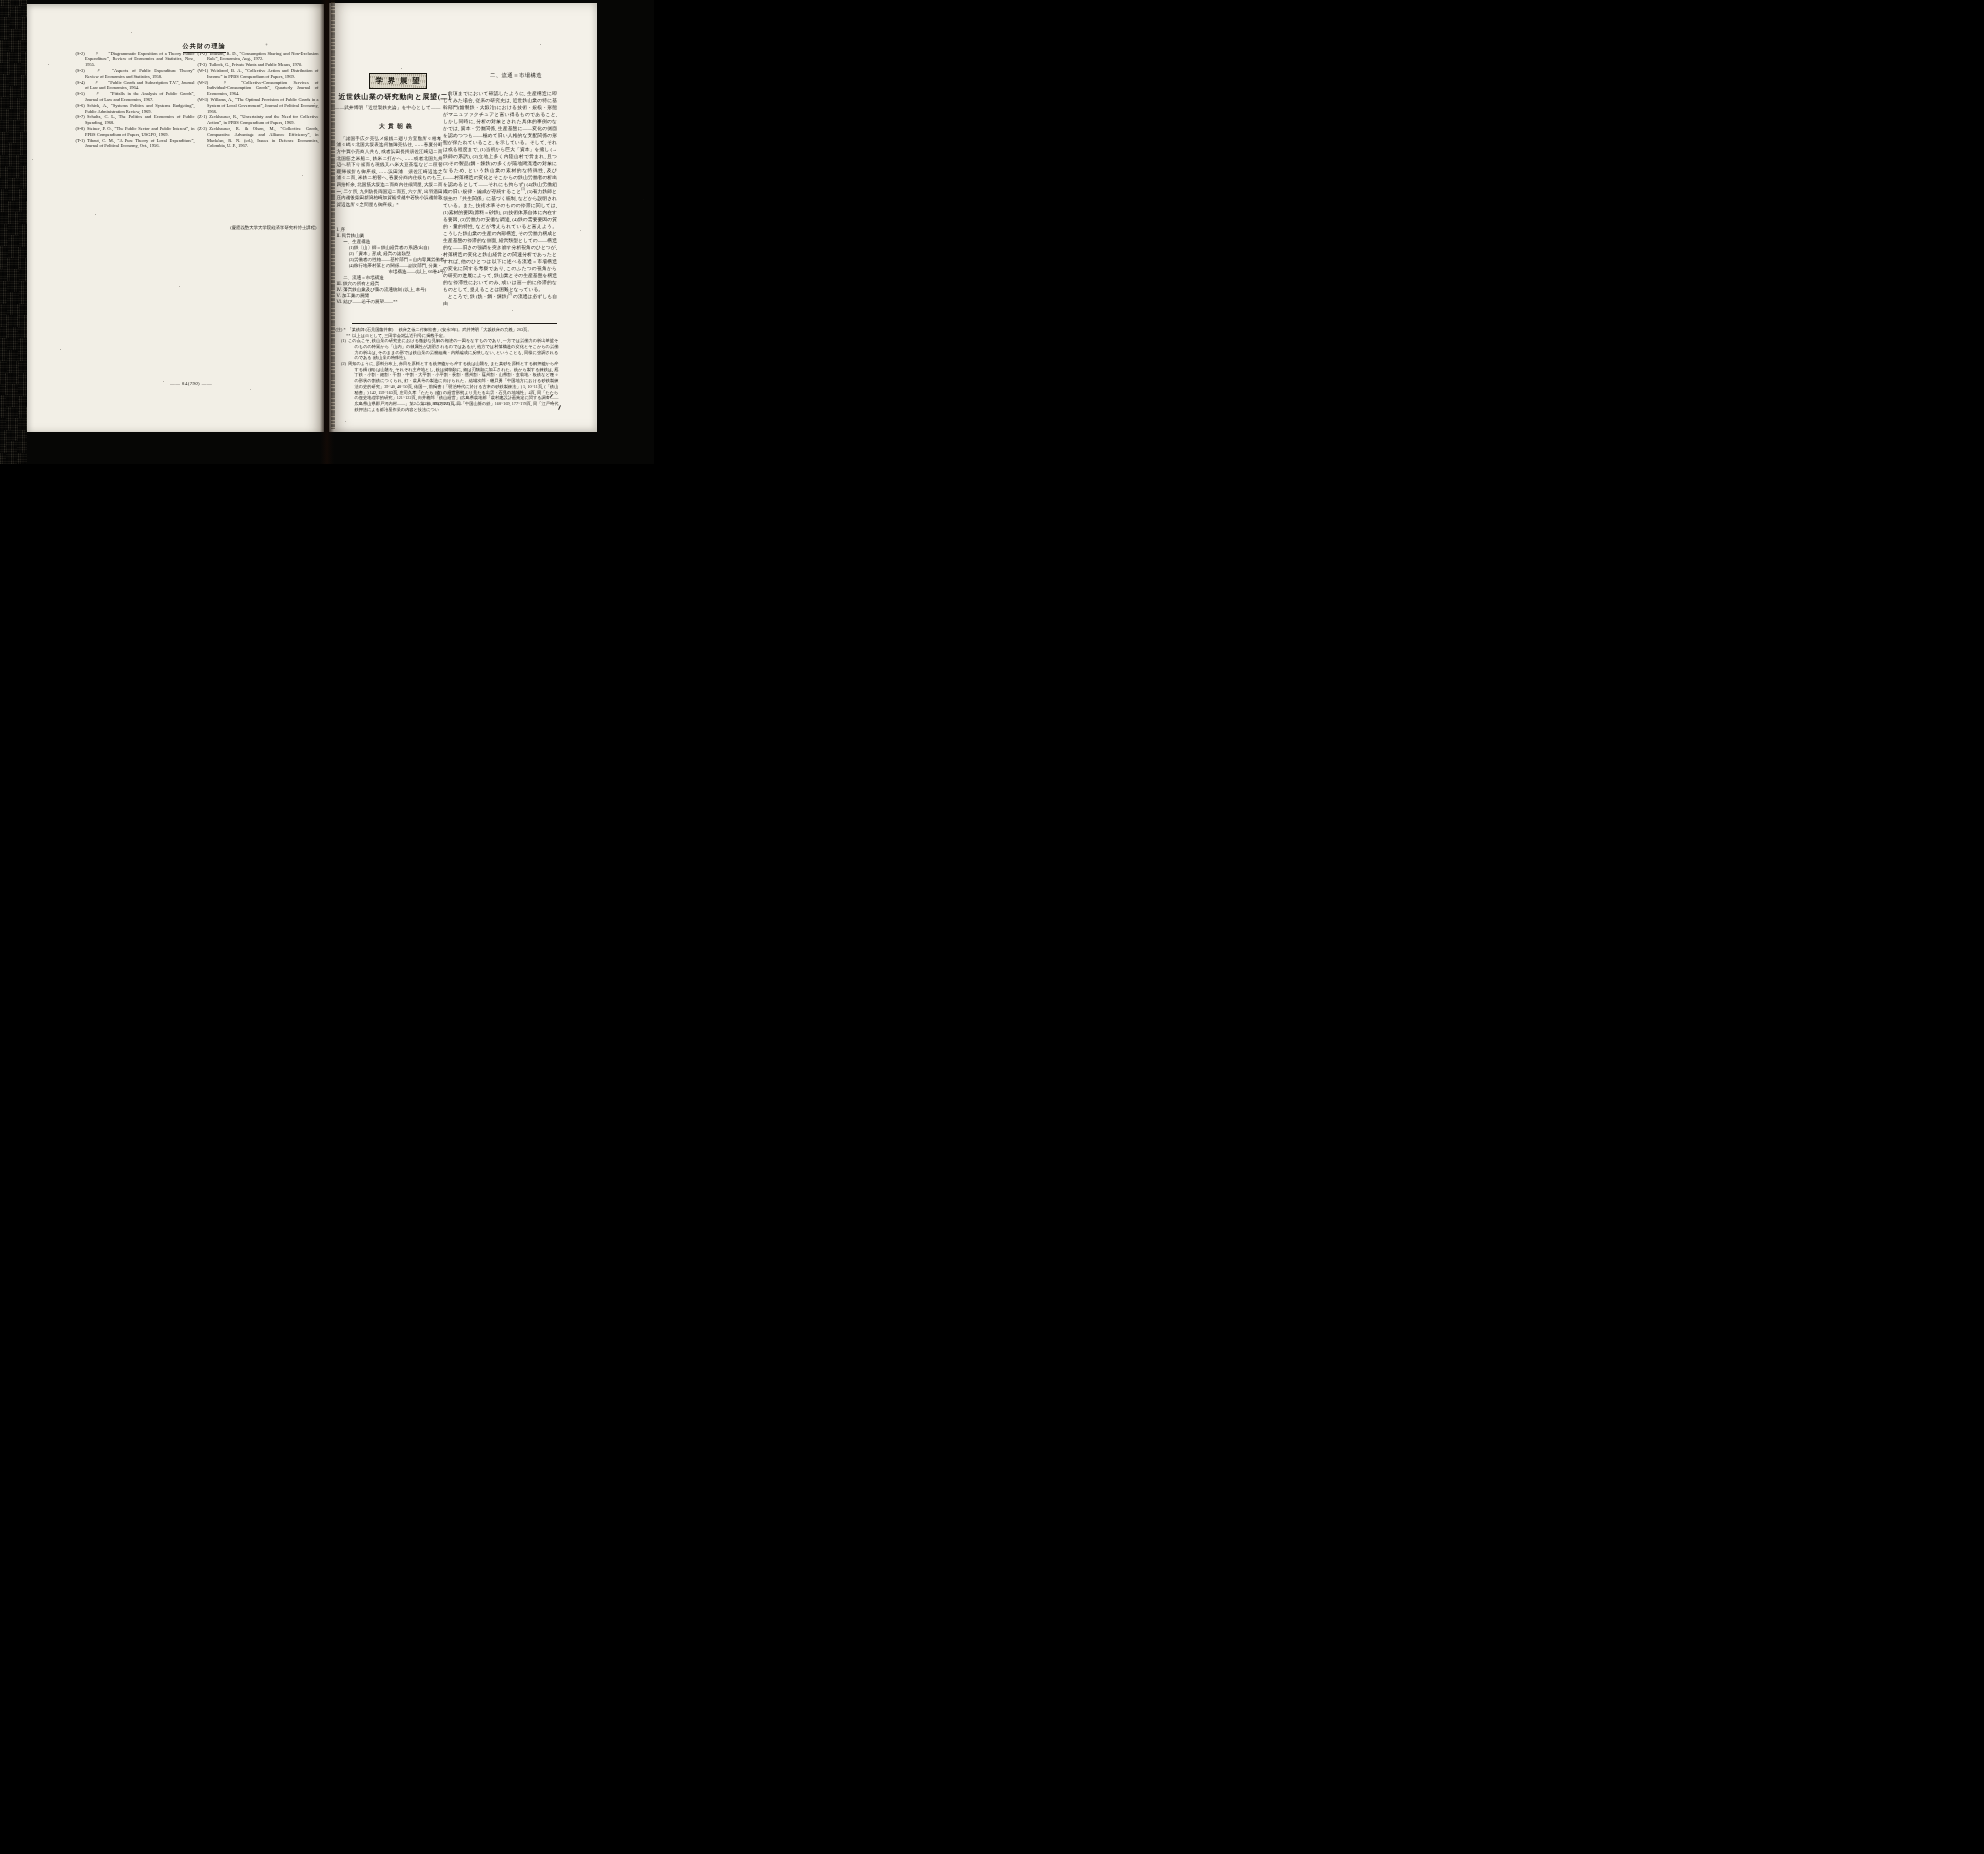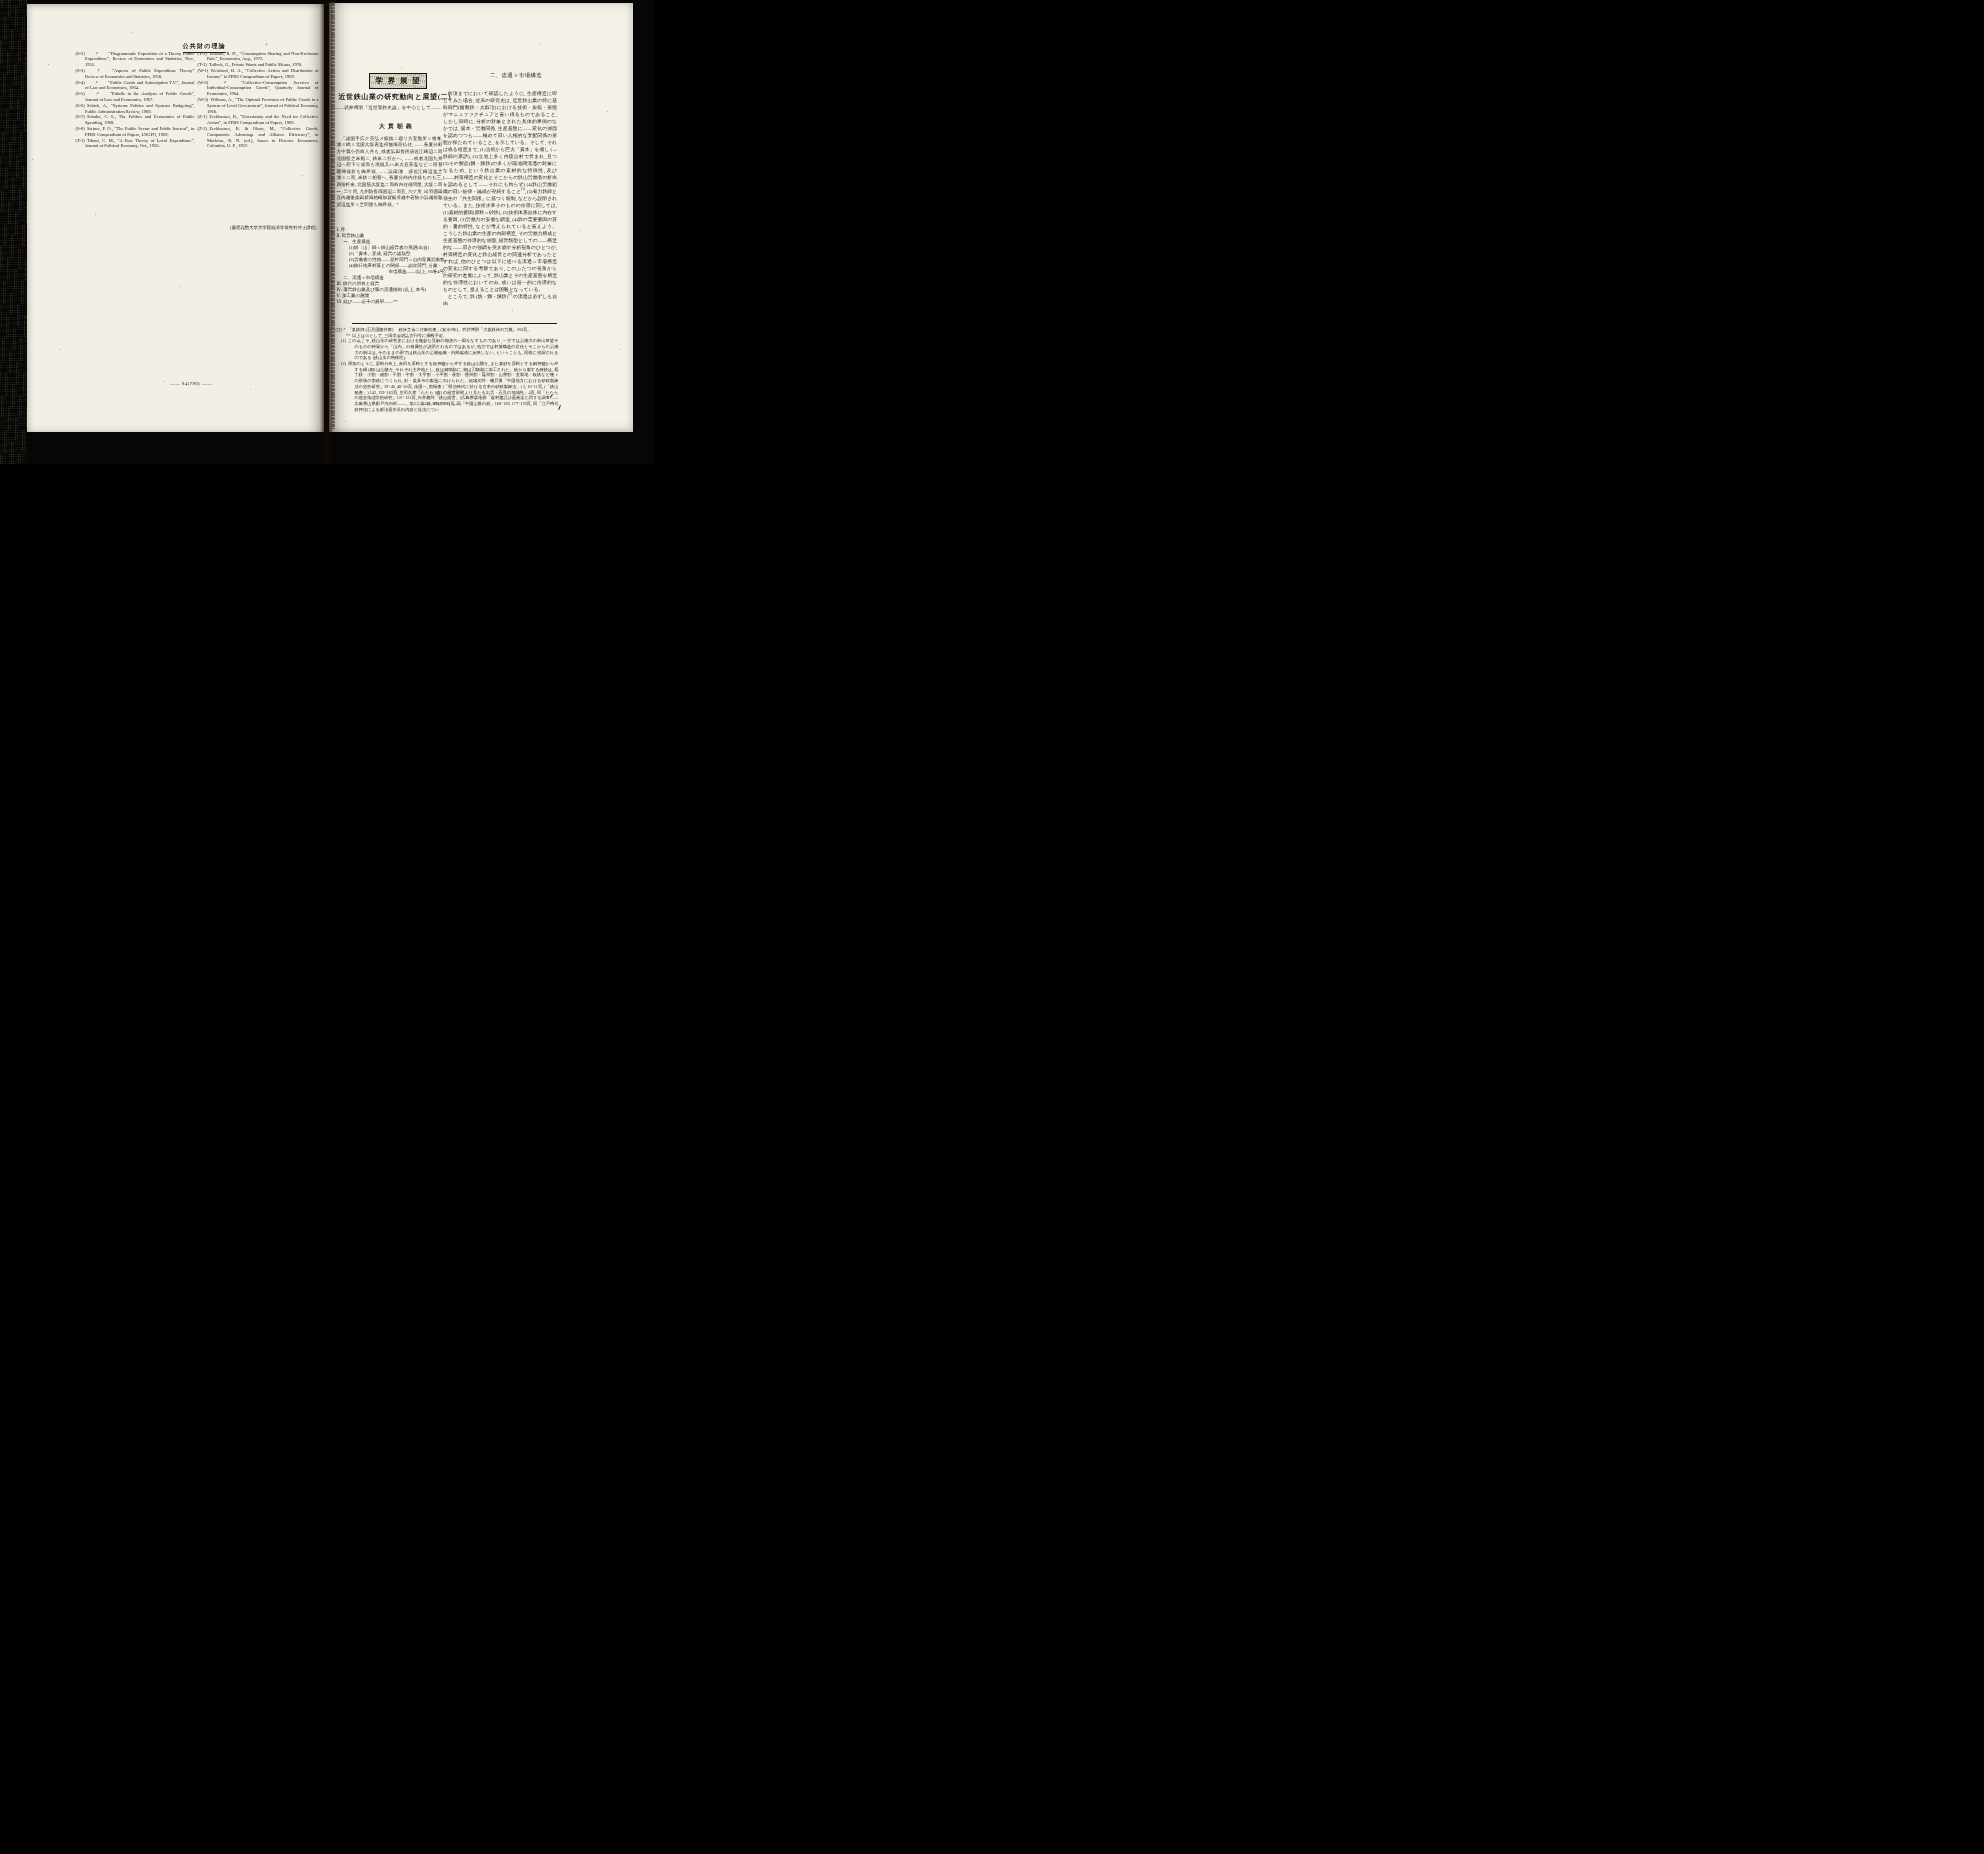--- a/index.html
+++ b/index.html
@@ -6,21 +6,21 @@
   .scan{position:relative;width:654px;height:464px;background:#060605;overflow:hidden;
         font-family:"Liberation Serif","DejaVu Serif",serif;color:#1d1b17;}
   
   .edge-left{position:absolute;left:0;top:0;width:26.6px;height:100%;
     background:repeating-linear-gradient(91deg,#070706 0 1.2px,#23211c 1.2px 1.6px,#0b0a08 1.6px 3.2px,#191713 3.2px 3.6px);}
   .edge-left:after{content:"";position:absolute;inset:0;
     background:repeating-linear-gradient(1deg,rgba(200,190,160,.05) 0 0.8px,rgba(0,0,0,.25) 0.8px 2.4px);}
   .page{position:absolute;background:#f2efe6;}
   .page-left{left:26.6px;top:3.6px;width:297px;height:428px;
     box-shadow:inset -11px 0 14.3px -7.1px rgba(45,32,18,.55),inset 2.4px 1.6px 4.8px rgba(0,0,0,.18);}
-  .page-right{left:329px;top:2.8px;width:304px;height:429px;background:#f4f1e9;
+  .page-right{left:329px;top:2.8px;width:268px;height:429px;background:#f4f1e9;
     box-shadow:inset 12px 0 16.7px -8px rgba(45,32,18,.6),inset -3.2px -2px 4.8px rgba(0,0,0,.12);}
   .gutter{position:absolute;left:320px;top:0;width:13.5px;height:100%;z-index:5;
     background:linear-gradient(90deg,rgba(18,10,6,0) 0%,rgba(18,10,6,.75) 38%,#120a06 50%,rgba(18,10,6,.7) 62%,rgba(18,10,6,0) 100%);}
   .spine-tex{position:absolute;left:331px;top:0;width:4.4px;height:429px;z-index:6;opacity:.8;
     background:repeating-linear-gradient(0deg,rgba(25,16,8,.55) 0 1.2px,rgba(110,92,66,.35) 1.2px 2px,rgba(15,10,5,.6) 2px 3.6px);}
   .abs{position:absolute;}
   
   .lp-head{font-size:6px;letter-spacing:1.2px;border-bottom:0.8px solid #26231e;padding-bottom:1.2px;font-weight:bold;}
   .refcol{font-size:4.5px;line-height:5.8px;text-align:justify;}
   .ref{margin:0;padding-left:9.5px;text-indent:-9.5px;}

